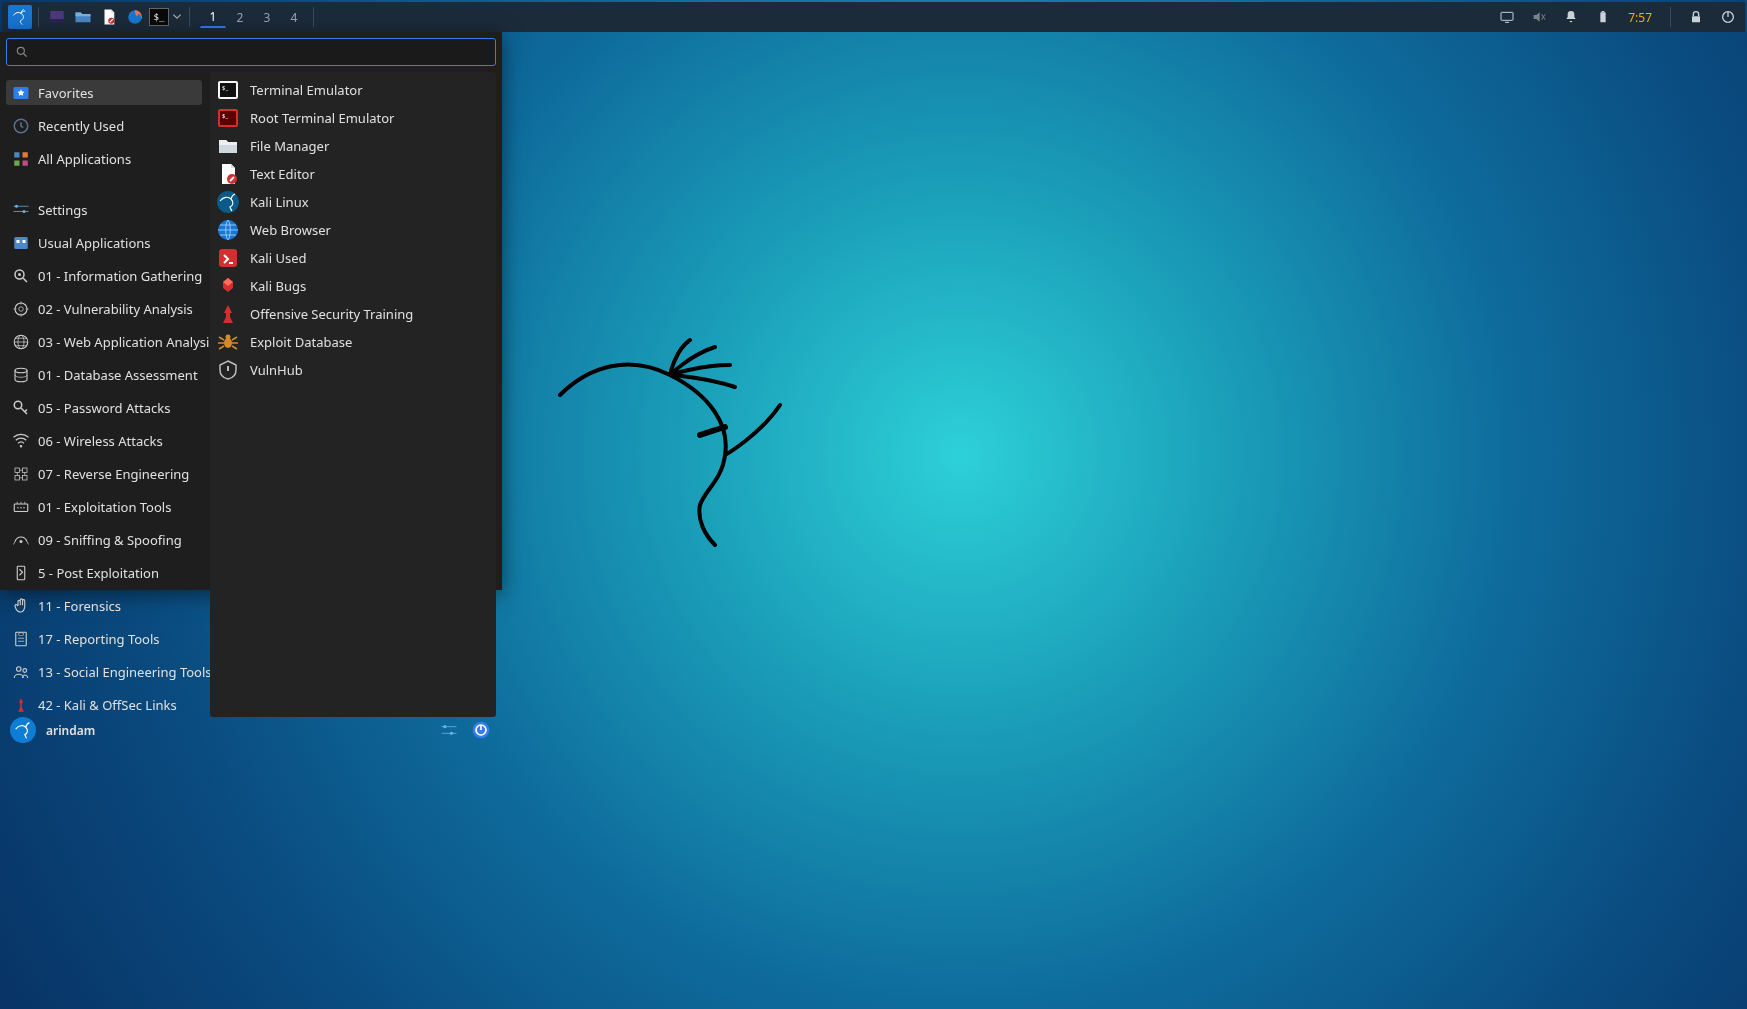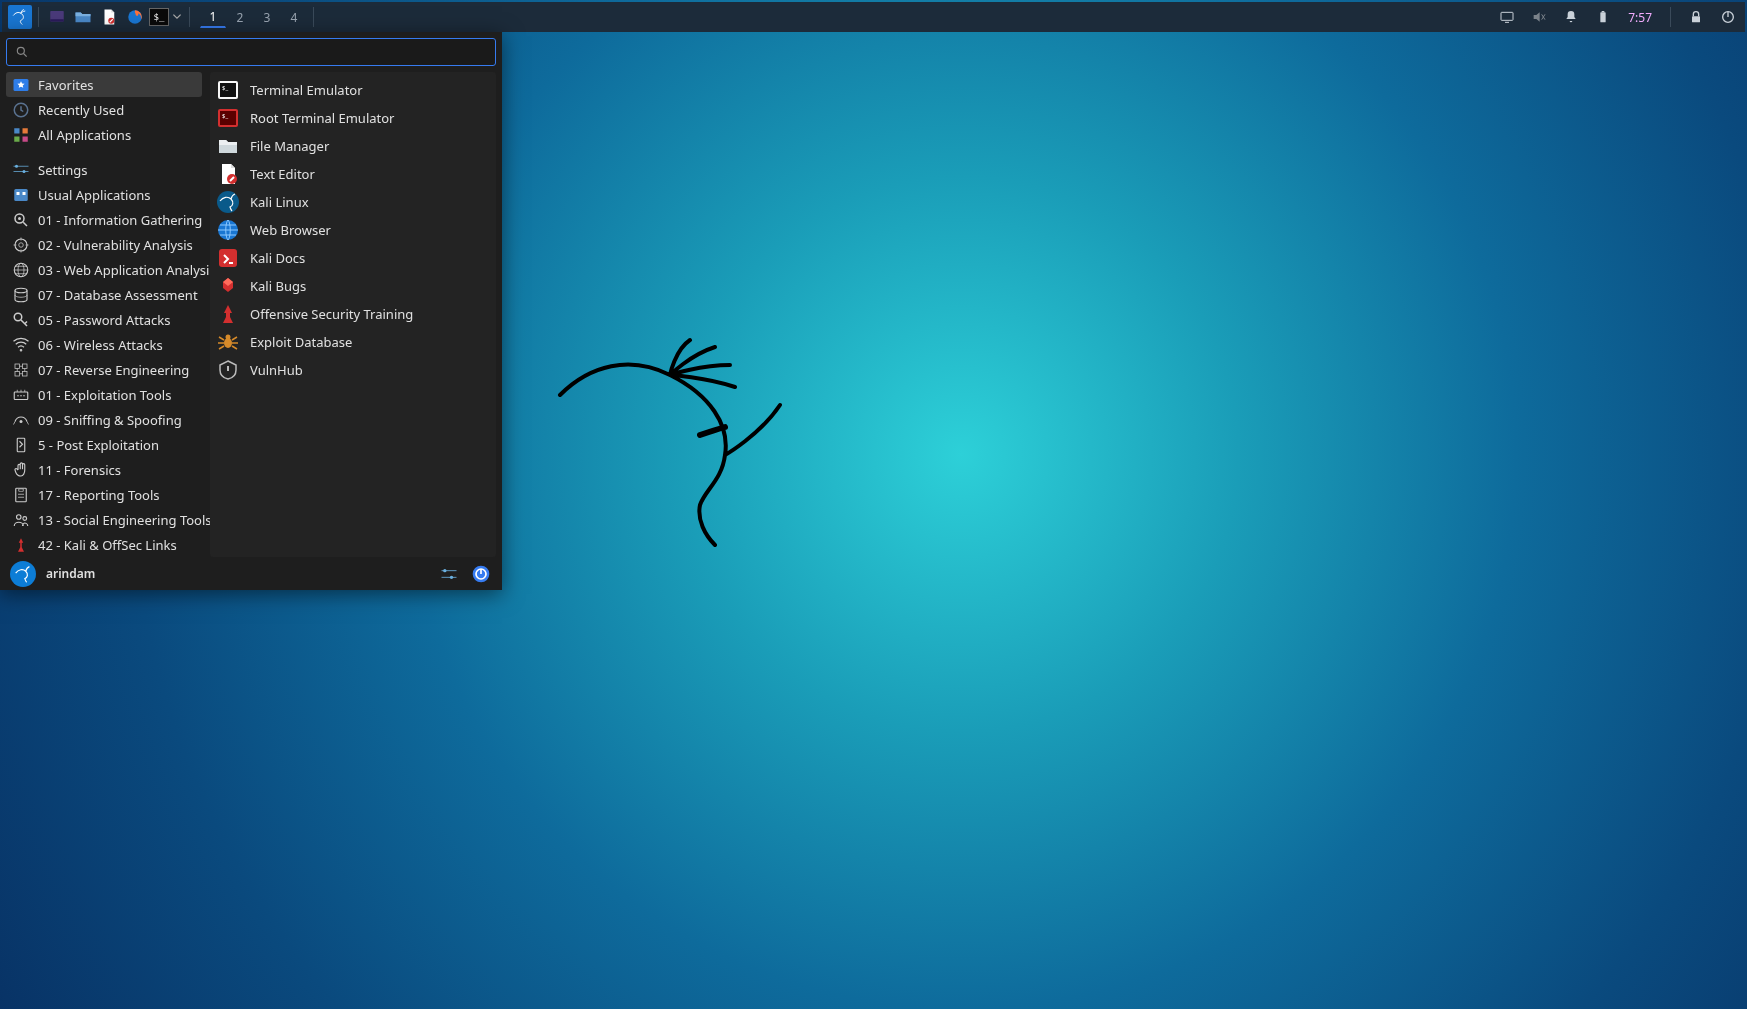--- a/index.html
+++ b/index.html
@@ -38,21 +38,21 @@
   width: 26px; height: 22px;
   display: flex; align-items: center; justify-content: center;
   color: #9aa5b1; font-size: 12px;
   border: 1px solid transparent;
   cursor: pointer;
 }
 .ws.active { border-bottom: 2px solid #367bf0; color: #fff; }
 .panel-right { margin-left: auto; display: flex; align-items: center; gap: 10px; }
 .panel-right .panel-icon { width: 22px; }
 .panel-right svg { width: 16px; height: 16px; fill: #c9d1d9; }
-.clock { font-size: 12px; color: #f0abfc; margin: 0 4px; }
+.clock { font-size: 12px; color: #eab308; margin: 0 4px; }
 
 .term-open {
   width: 20px; height: 18px;
   background: #0a0a0a;
   border: 1px solid #666;
   display: flex; align-items: center; justify-content: center;
   font-size: 9px; color: #fff;
   font-family: monospace;
 }
 .term-dropdown {
@@ -89,20 +89,21 @@
 .cat-list { width: 196px; display: flex; flex-direction: column; }
 .cat-item {
   height: 25px;
   display: flex; align-items: center; gap: 8px;
   padding: 0 6px;
   font-size: 13px;
   color: #e0e0e0;
   border-radius: 3px;
   cursor: pointer;
   white-space: nowrap;
+  margin-top: 8px;
 }
 .cat-item.active { background: #3a3a3a; }
 .cat-item.spacer { height: 10px; pointer-events: none; }
 .cat-icon { width: 18px; height: 18px; flex-shrink: 0; display: flex; align-items: center; justify-content: center; }
 .cat-icon svg { width: 18px; height: 18px; }
 
 .app-list {
   flex: 1;
   background: #232323;
   border-radius: 3px;
@@ -347,21 +348,21 @@
         <span>03 - Web Application Analysis</span>
       </div>
       <div class="cat-item">
         <span class="cat-icon">
             <svg viewBox="0 0 24 24">
               <ellipse cx="12" cy="6" rx="8" ry="3" fill="none" stroke="#ccc" stroke-width="1.5"></ellipse>
               <path d="M4 6v12c0 1.7 3.6 3 8 3s8-1.3 8-3V6" fill="none" stroke="#ccc" stroke-width="1.5"></path>
               <path d="M4 12c0 1.7 3.6 3 8 3s8-1.3 8-3" fill="none" stroke="#ccc"></path>
             </svg>
           </span>
-        <span>07 - Database Assessment</span>
+        <span>01 - Database Assessment</span>
       </div>
       <div class="cat-item">
         <span class="cat-icon">
             <svg viewBox="0 0 24 24">
               <circle cx="8" cy="8" r="5" fill="none" stroke="#ccc" stroke-width="2"></circle>
               <path d="M12 12l8 8M17 17l3-3" stroke="#ccc" stroke-width="2"></path>
             </svg>
           </span>
         <span>05 - Password Attacks</span>
       </div>
@@ -513,21 +514,21 @@
           </span>
         <span>Web Browser</span>
       </div>
       <div class="app-item">
         <span class="app-icon">
             <svg viewBox="0 0 24 24">
               <rect x="3" y="3" width="18" height="18" rx="3" fill="#d32f2f"></rect>
               <path d="M8 9l4 4-4 4M13 17h4" stroke="#fff" stroke-width="2" fill="none"></path>
             </svg>
           </span>
-        <span>Kali Docs</span>
+        <span>Kali Used</span>
       </div>
       <div class="app-item">
         <span class="app-icon">
             <svg viewBox="0 0 24 24">
               <path d="M12 4l5 4v6l-5 4-5-4V8z" fill="#d32f2f"></path>
               <path d="M12 4l5 4-5 4-5-4z" fill="#ff6b5b"></path>
             </svg>
           </span>
         <span>Kali Bugs</span>
       </div>

